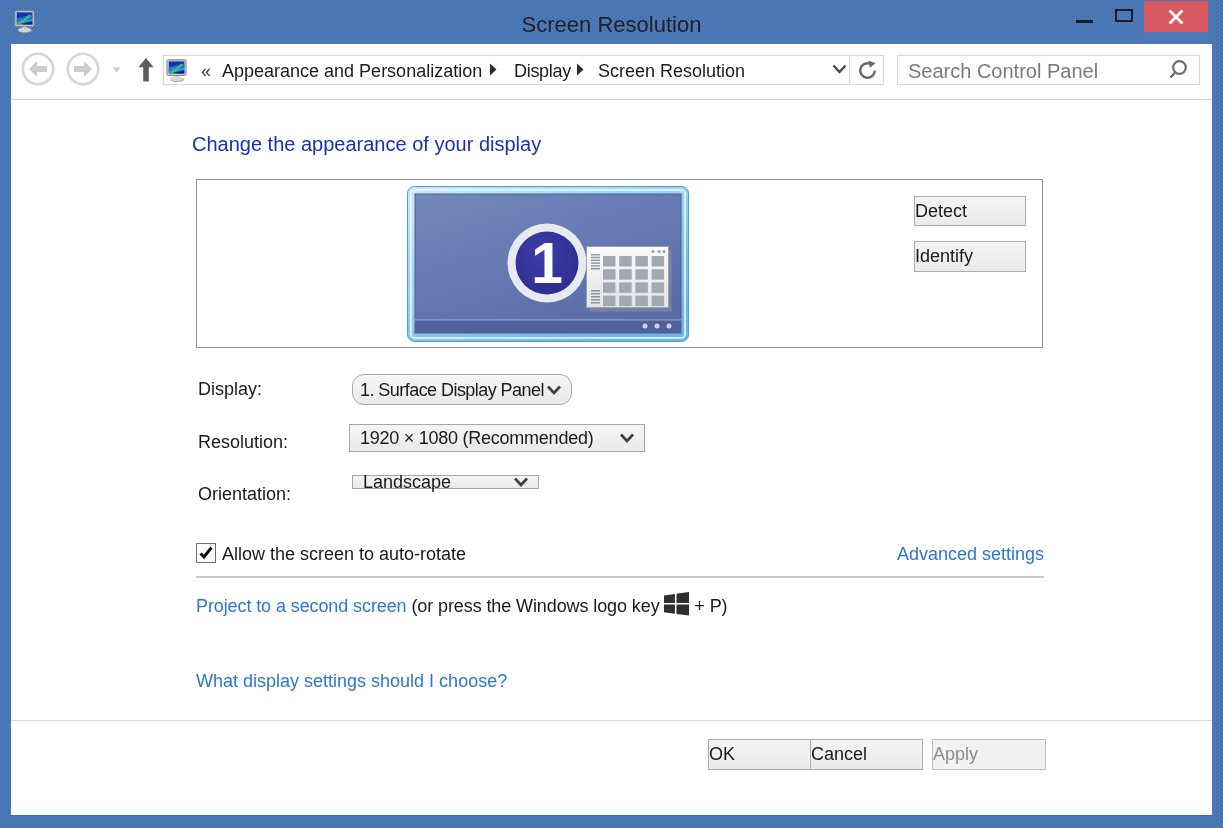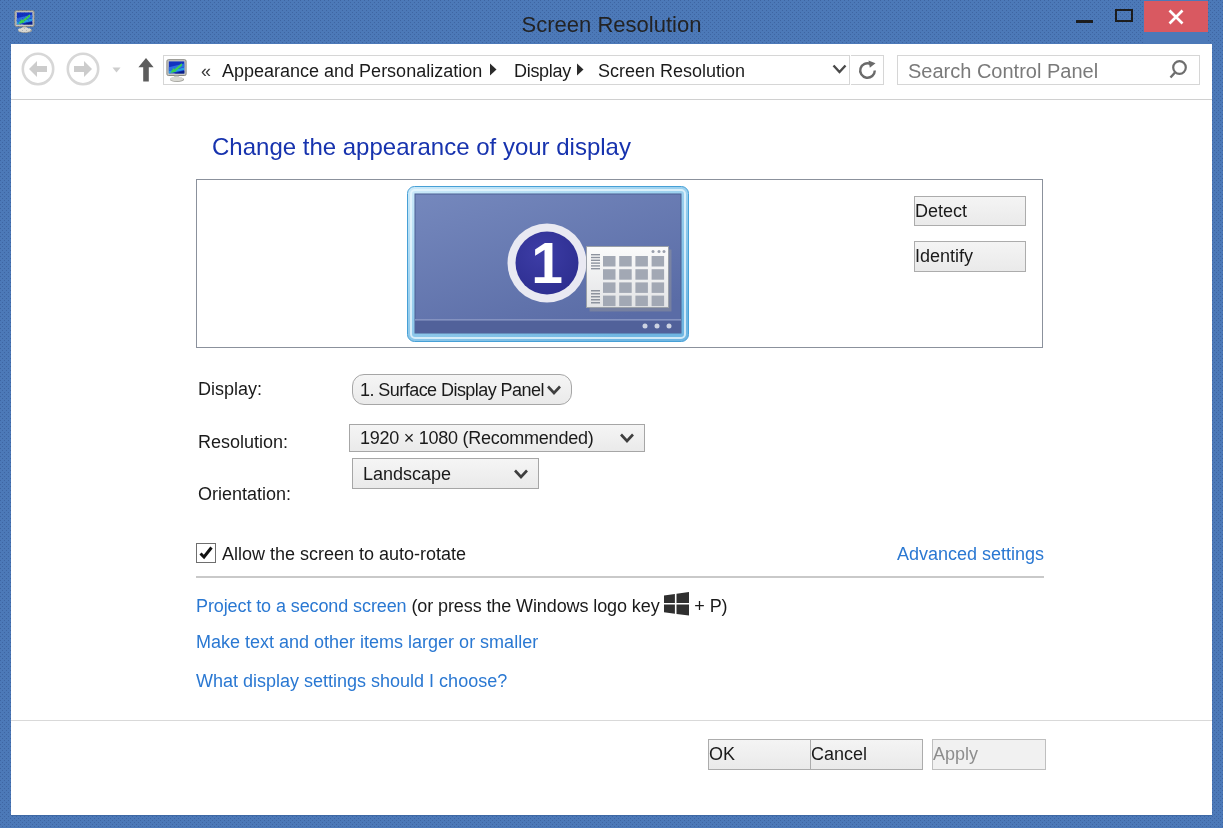--- a/index.html
+++ b/index.html
@@ -18,32 +18,32 @@
 
 #navbar { left:11px; top:44px; width:1201px; height:56px; background:#fff; border-bottom:1px solid #d0d0d0; }
 .navbox { position:absolute; border:1px solid #d6d6d6; background:#fff; top:55px; height:30px; }
 #crumbbox { left:163px; width:687px; }
 #refreshbox { left:851px; width:33px; border-left:none; }
 #searchbox { left:897px; width:303px; }
 .crumbtxt { position:absolute; top:60px; height:22px; line-height:22px; font-size:18px; color:#1b1b1b; white-space:nowrap; }
 #searchph { position:absolute; left:908px; top:60px; font-size:20px; line-height:22px; color:#7a7a7a; }
 
 #content { left:11px; top:100px; width:1201px; height:715px; background:#fff; }
-#heading { position:absolute; left:212px; top:133px; font-size:24px; color:#1733ae; white-space:nowrap; }
+#heading { position:absolute; left:192px; top:133px; font-size:20px; color:#1733ae; white-space:nowrap; }
 #prevbox { position:absolute; left:196px; top:179px; width:847px; height:169px; border:1px solid #8b919c; background:#fff; }
 .btn { position:absolute; border:1px solid #acacac; background:linear-gradient(#f4f4f4,#eaeaea); font-size:18px; color:#1a1a1a; text-align:left; }
 #detect  { left:914px; top:196px; width:112px; height:30px; line-height:28px; }
 #identify{ left:914px; top:241px; width:112px; height:31px; line-height:29px; }
 .lbl { position:absolute; left:198px; font-size:18px; color:#1a1a1a; }
 .dd { position:absolute; border:1px solid #a6a6a6; background:linear-gradient(#f5f5f5,#eaeaea); font-size:18px; color:#1a1a1a; }
 .dd span.t { position:absolute; left:10px; top:50%; transform:translateY(-50%); white-space:nowrap; }
 .dd svg.ch { position:absolute; right:9px; top:50%; transform:translateY(-50%); }
 #dd1 { left:352px; top:374px; width:220px; height:31px;border-radius:12px; }
 #dd2 { left:349px; top:424px; width:296px; height:28px; }
-#dd3 { left:352px; top:458px; width:187px; height:31px; }
+#dd3 { left:352px; top:475px; width:187px; height:14px; }
 #cb { position:absolute; left:196px; top:543px; width:20px; height:20px; border:1px solid #6e6e6e; background:#fff; }
 #cblbl { position:absolute; left:222px; top:544px; font-size:18px; color:#1a1a1a; }
 a.lnk { color:#2a78d2; text-decoration:none; }
 #advlink { position:absolute; left:897px; top:544px; font-size:18px; }
 .linkrow { position:absolute; left:196px; font-size:18px; white-space:nowrap; color:#1a1a1a; }
 #sep { position:absolute; left:11px; top:720px; width:1201px; height:1px; background:#d9d9d9; }
 #okbtn { left:685px; top:739px; width:113px; height:31px; line-height:29px;margin-left:23px; }
 #cancelbtn { left:810px; top:739px; width:113px; height:31px; line-height:29px; }
 #applybtn { left:932px; top:739px; width:114px; height:31px; line-height:29px; background:#f1f1f1; border-color:#bfbfbf; color:#8d8d8d; }
 </style></head>
@@ -234,21 +234,20 @@
 
   <div id="cb"><svg width="18" height="18" viewBox="0 0 18 18">
         <path d="M3.5 9.5 L7 13 L14.5 3.5" fill="none" stroke="#111" stroke-width="3"></path>
       </svg></div>
   <div id="cblbl">Allow the screen to auto-rotate</div>
   <a class="lnk" id="advlink" href="#">Advanced settings</a>
 
   <div class="linkrow" style="top:592px;letter-spacing:-0.1px"><a class="lnk" href="#">Project to a second screen</a> (or press the Windows logo key <svg id="winlogo" width="25" height="24" viewBox="0 0 25 24" style="vertical-align:-4px">
         <path d="M0 3.4 L10.9 1.9 L10.9 11 L0 11 Z M12.5 1.7 L25 0 L25 11 L12.5 11 Z M0 12.6 L10.9 12.6 L10.9 21.7 L0 20.2 Z M12.5 12.6 L25 12.6 L25 23.6 L12.5 21.9 Z" fill="#2f2f2f"></path>
       </svg> + P)</div>
-  <div class="linkrow" style="top:632px"><a class="lnk" href="#">Make text and other items larger or smaller</a></div>
   <div class="linkrow" style="top:671px"><a class="lnk" href="#">What display settings should I choose?</a></div>
 
   <div id="sep"></div>
   <div class="abs" style="left:196px;top:576px;width:848px;height:2px;background:#c9c9c9"></div>
   <div class="btn" id="okbtn">OK</div>
   <div class="btn" id="cancelbtn">Cancel</div>
   <div class="btn" id="applybtn">Apply</div>
 </div>
 
 </body></html>

